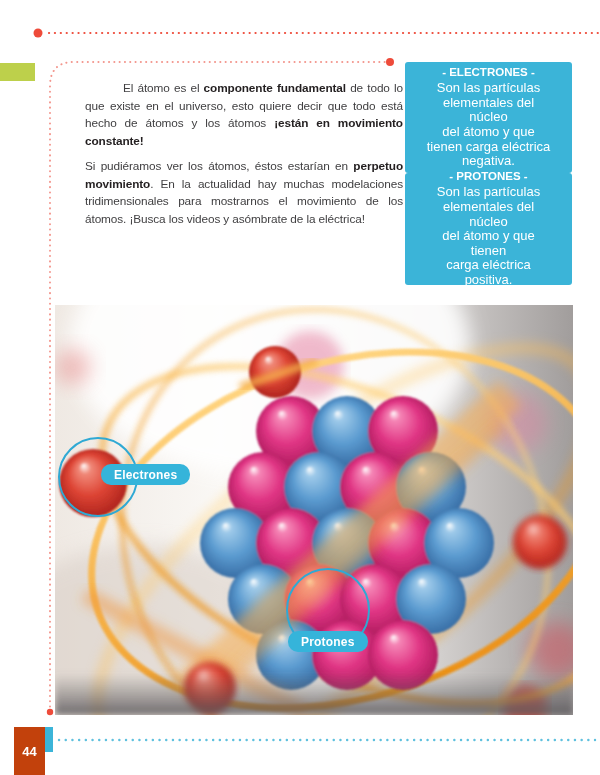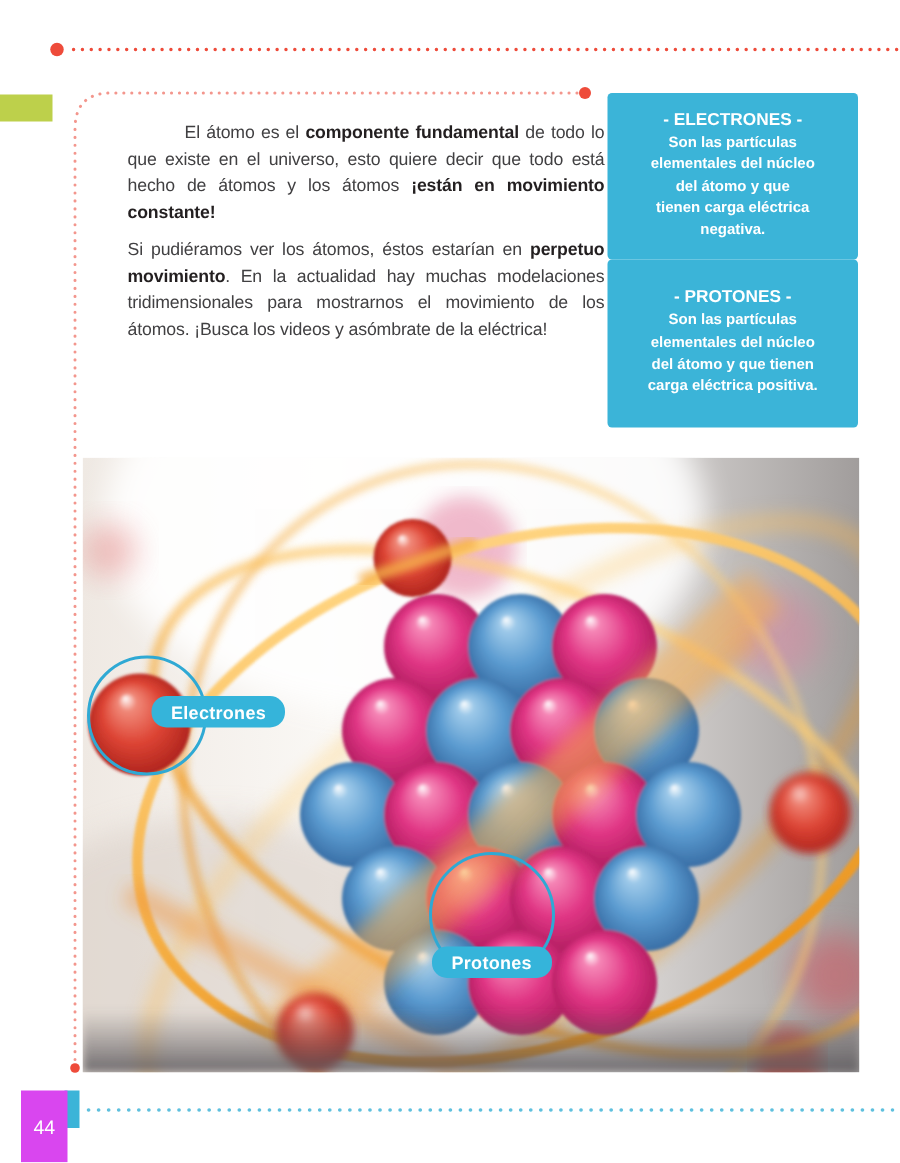--- a/index.html
+++ b/index.html
@@ -25,38 +25,38 @@
   
   .defs { position:absolute; left:405px; top:62px; width:167px; }
   .def-box {
     background:#3bb4d8; color:#ffffff; border-radius:3px;
     display:flex; flex-direction:column; align-items:center; justify-content:center;
     text-align:center; padding:6px 20px; box-sizing:border-box;
   }
   .def-box.first { height:111px; }
   .def-box.second { height:112px; }
   .def-title { font-weight:bold; font-size:11.5px; margin-bottom:3px; }
-  .def-body  { font-weight:bold; font-size:10px; line-height:14.6px; white-space:pre-line; }
+  .def-body  { font-weight:normal; font-size:13px; line-height:14.6px; white-space:pre-line; }
 
   
   .photo { position:absolute; left:55px; top:305px; width:518px; height:410px; margin:0; overflow:hidden; }
   .photo svg { display:block; }
   .pill {
     position:absolute; background:#35b4da; color:#ffffff; font-weight:bold;
     font-size:12px; line-height:1; border-radius:10px; padding:5px 13px 4px;
     letter-spacing:0.2px;
   }
   .pill-electrones { left:46px; top:159px; }
   .pill-protones  { left:233px; top:326px; }
 
   
   .pagenum-accent { position:absolute; left:43px; top:727px; width:10px; height:25px; background:#3bb4d8; }
   .pagenum {
     position:absolute; left:14px; top:727px; width:31px; height:48px;
-    background:#d946ef; color:#ffffff; font-weight:normal; font-size:13px;
+    background:#c2410c; color:#ffffff; font-weight:bold; font-size:13px;
     display:flex; align-items:center; justify-content:center; z-index:2;
   }
 </style>
 </head>
 <body>
 
 <div class="page">
 
   <svg class="deco" style="left:0; top:26px;" width="600" height="16">
     <circle cx="38" cy="7" r="4.5" fill="#ee4b3a"></circle>

